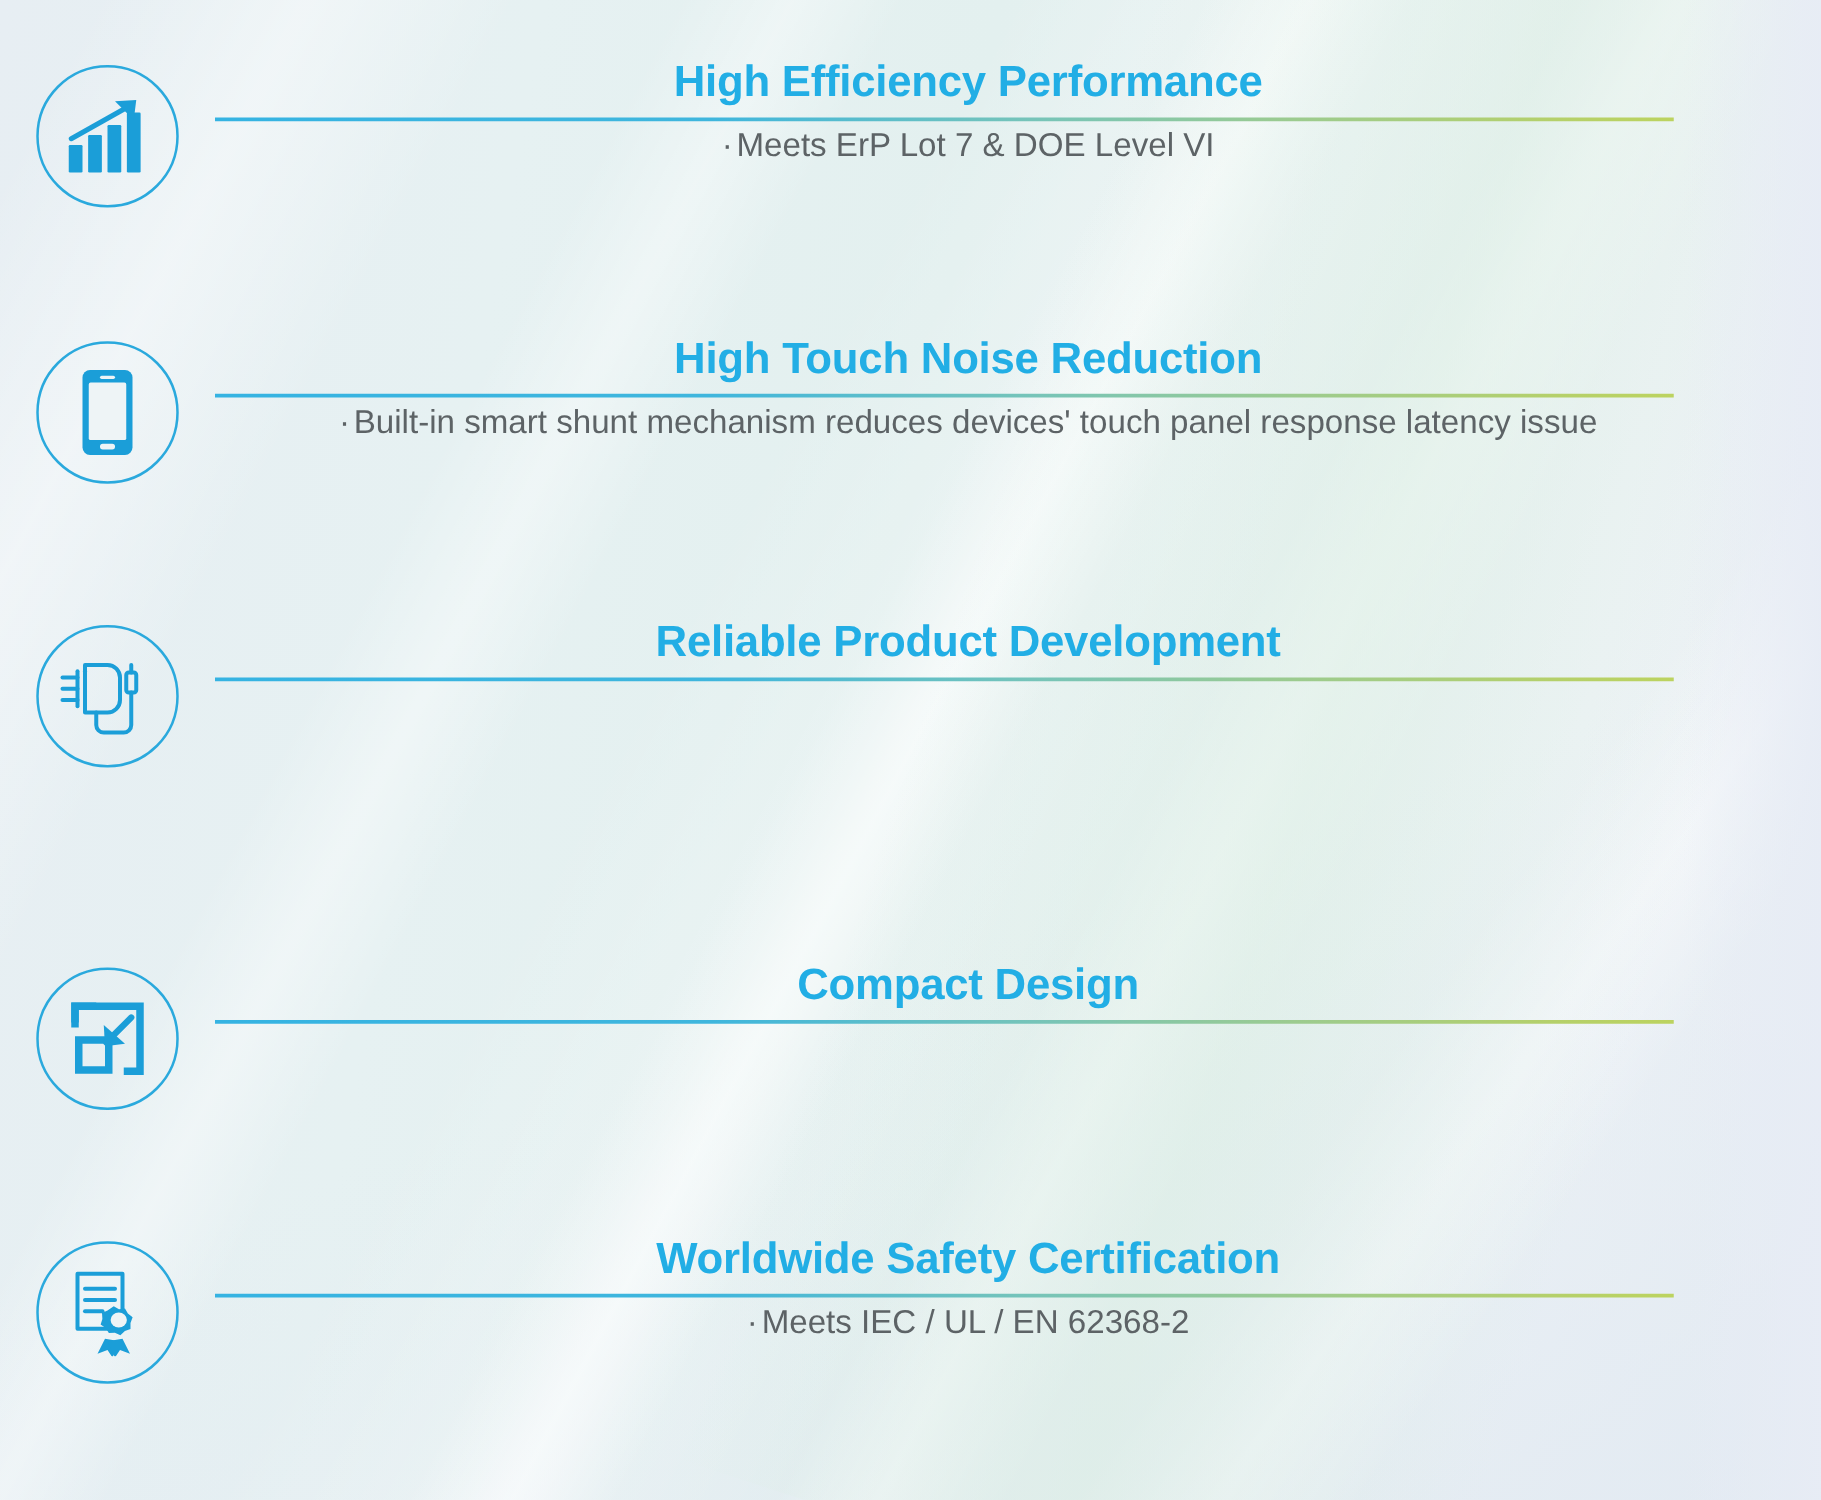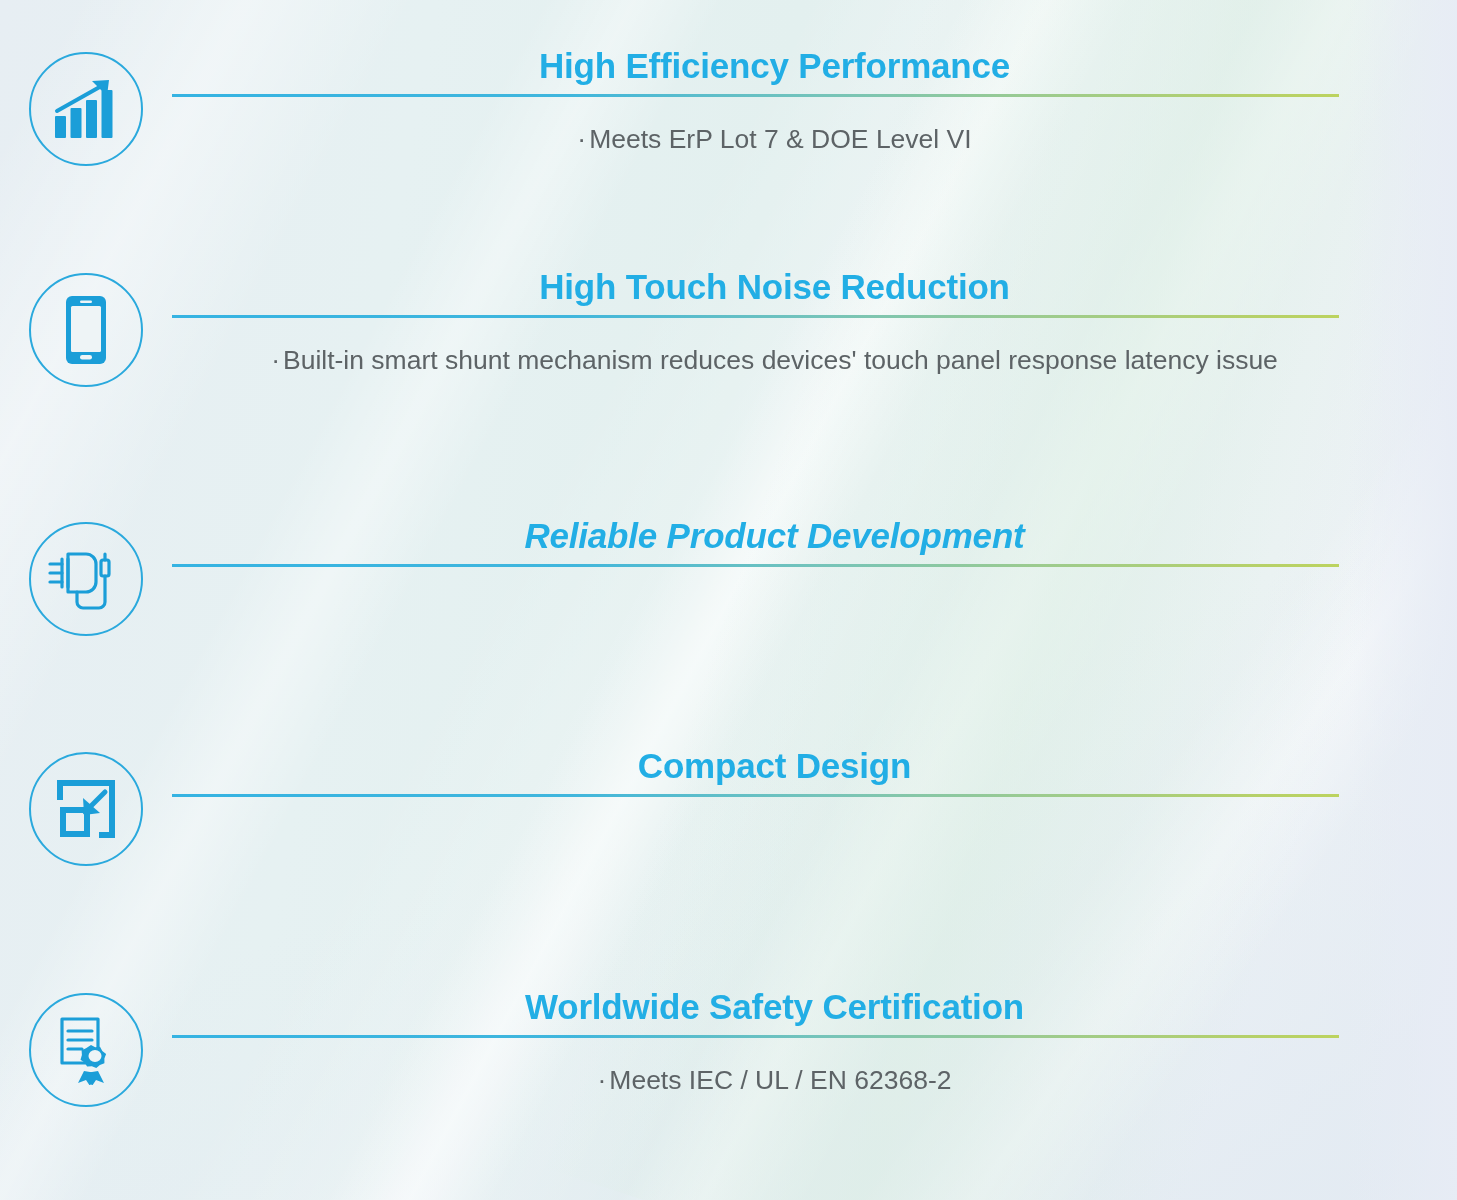--- a/index.html
+++ b/index.html
@@ -100,21 +100,21 @@
     white-space: nowrap;
   }
 
   .divider {
     height: 3px;
     width: 1167px;
     margin-top: 10px;
     background: linear-gradient(to right, #35b3e2 0%, #3fb6dd 34%, #76c4b9 56%, #9ccb8f 74%, #b5d06a 92%, #bcd35f 100%);
   }
 
-  .bullets { margin-top: 25px; }
+  .bullets { margin-top: 2px; }
 
   .bullet {
     color: #5d6366;
     font-size: 26.5px;
     line-height: 1.32;
     white-space: nowrap;
   }
 
   .bullet .dot {
     color: #5d6366;
@@ -184,21 +184,21 @@
         <div class="feature-title">High Touch Noise Reduction</div>
         <div class="divider"></div>
         <div class="bullets">
           <div class="bullet">
             <span class="dot">·</span><span>Built-in smart shunt mechanism reduces devices' touch panel response latency issue</span>
           </div>
         </div>
       </div>
     </div>
 
-    <div class="feature-row" style="top:518px;font-style:italic;">
+    <div class="feature-row" style="top:496px;">
       <div class="icon-wrap">
         <div class="icon-circle">
           <svg width="80" height="66" viewBox="0 0 80 66" aria-hidden="true">
             <g fill="none" stroke="#1b9ed8" stroke-width="3.2" stroke-linecap="round" stroke-linejoin="round">
               <path d="M22 8 h18 a10 10 0 0 1 10 10 v18 a10 10 0 0 1 -10 10 h-18 z"></path>
               <path d="M22 13 v28"></path>
               <path d="M16 13 v28"></path>
               <path d="M4 18 h12"></path>
               <path d="M4 27 h12"></path>
               <path d="M4 36 h12"></path>
@@ -208,21 +208,21 @@
             </g>
           </svg>
         </div>
       </div>
       <div class="content">
         <div class="feature-title">Reliable Product Development</div>
         <div class="divider"></div>
       </div>
     </div>
 
-    <div class="feature-row" style="top:748px;">
+    <div class="feature-row" style="top:770px;">
       <div class="icon-wrap">
         <div class="icon-circle">
           <svg width="66" height="66" viewBox="0 0 66 66" aria-hidden="true">
             <path d="M4 4 h58 v58 h-16 v-6 h10 v-46 h-46 v10 h-6 z" fill="#1b9ed8"></path>
             <path d="M4 4 h20 v6 h-14 v14 h-6 z" fill="#1b9ed8"></path>
             <rect x="10" y="34" width="24" height="24" fill="none" stroke="#1b9ed8" stroke-width="6"></rect>
             <path d="M52 16 L32 36" stroke="#1b9ed8" stroke-width="5" stroke-linecap="round"></path>
             <path d="M31 39 L30 22 L47 37 Z" fill="#1b9ed8"></path>
           </svg>
         </div>

